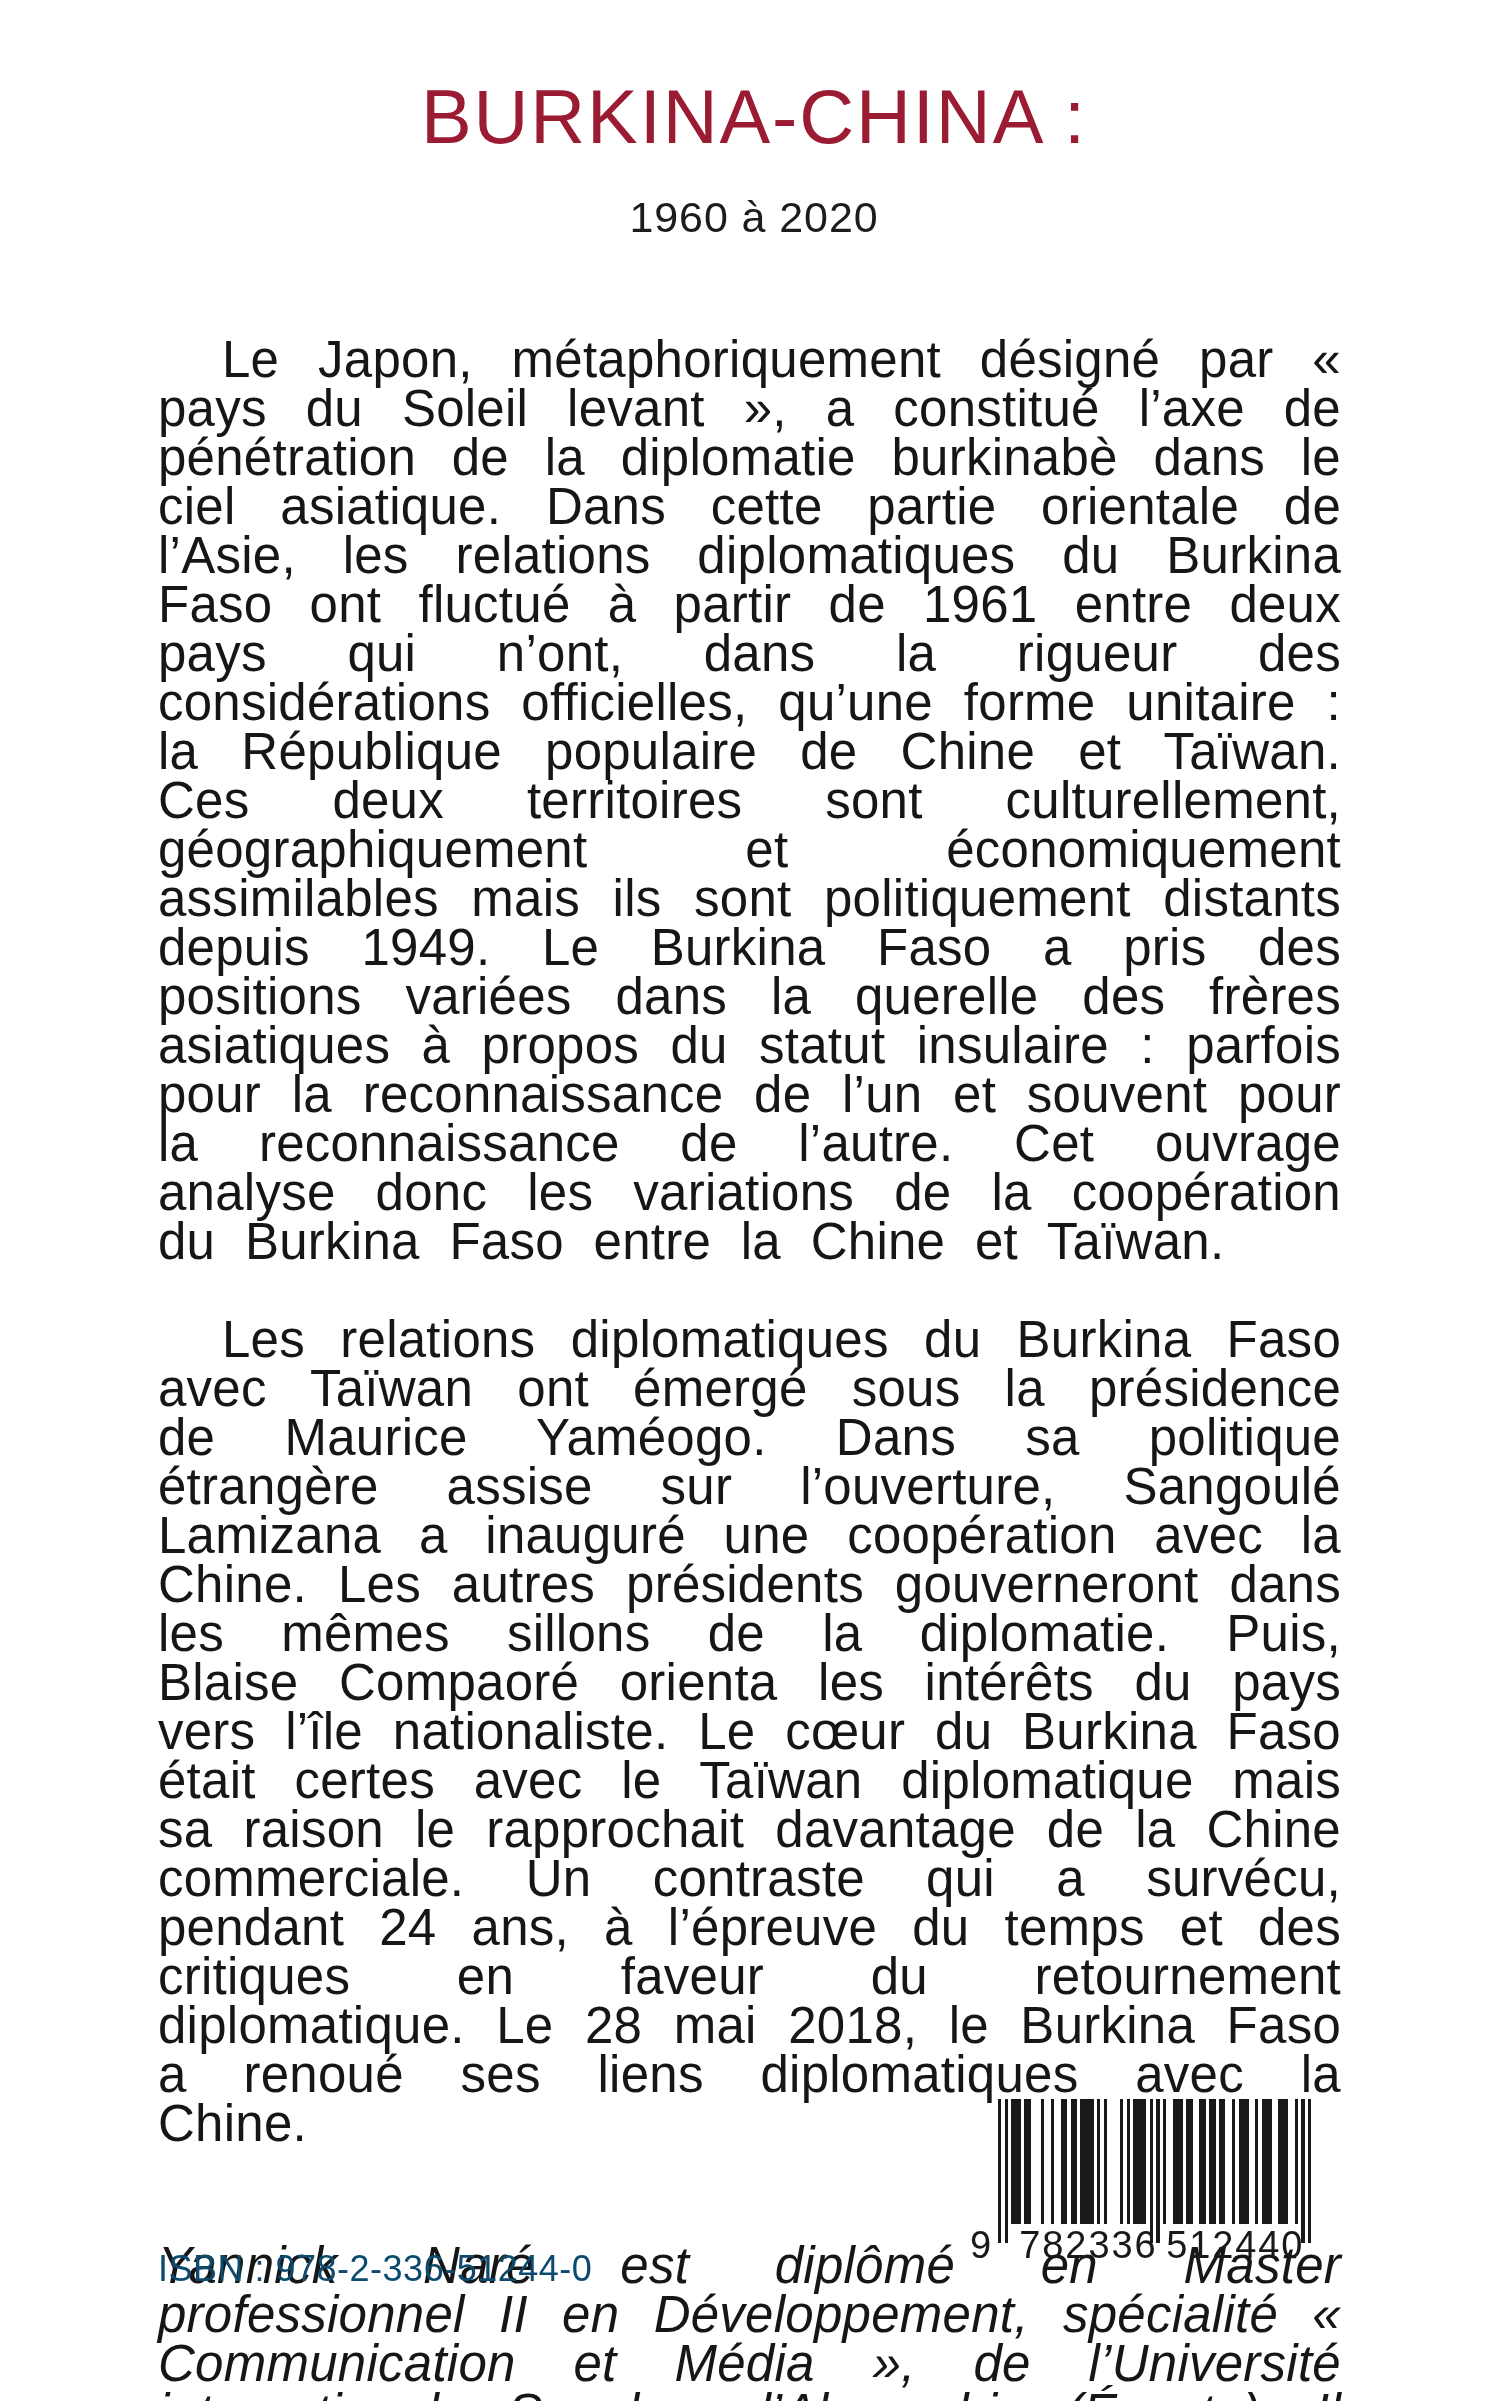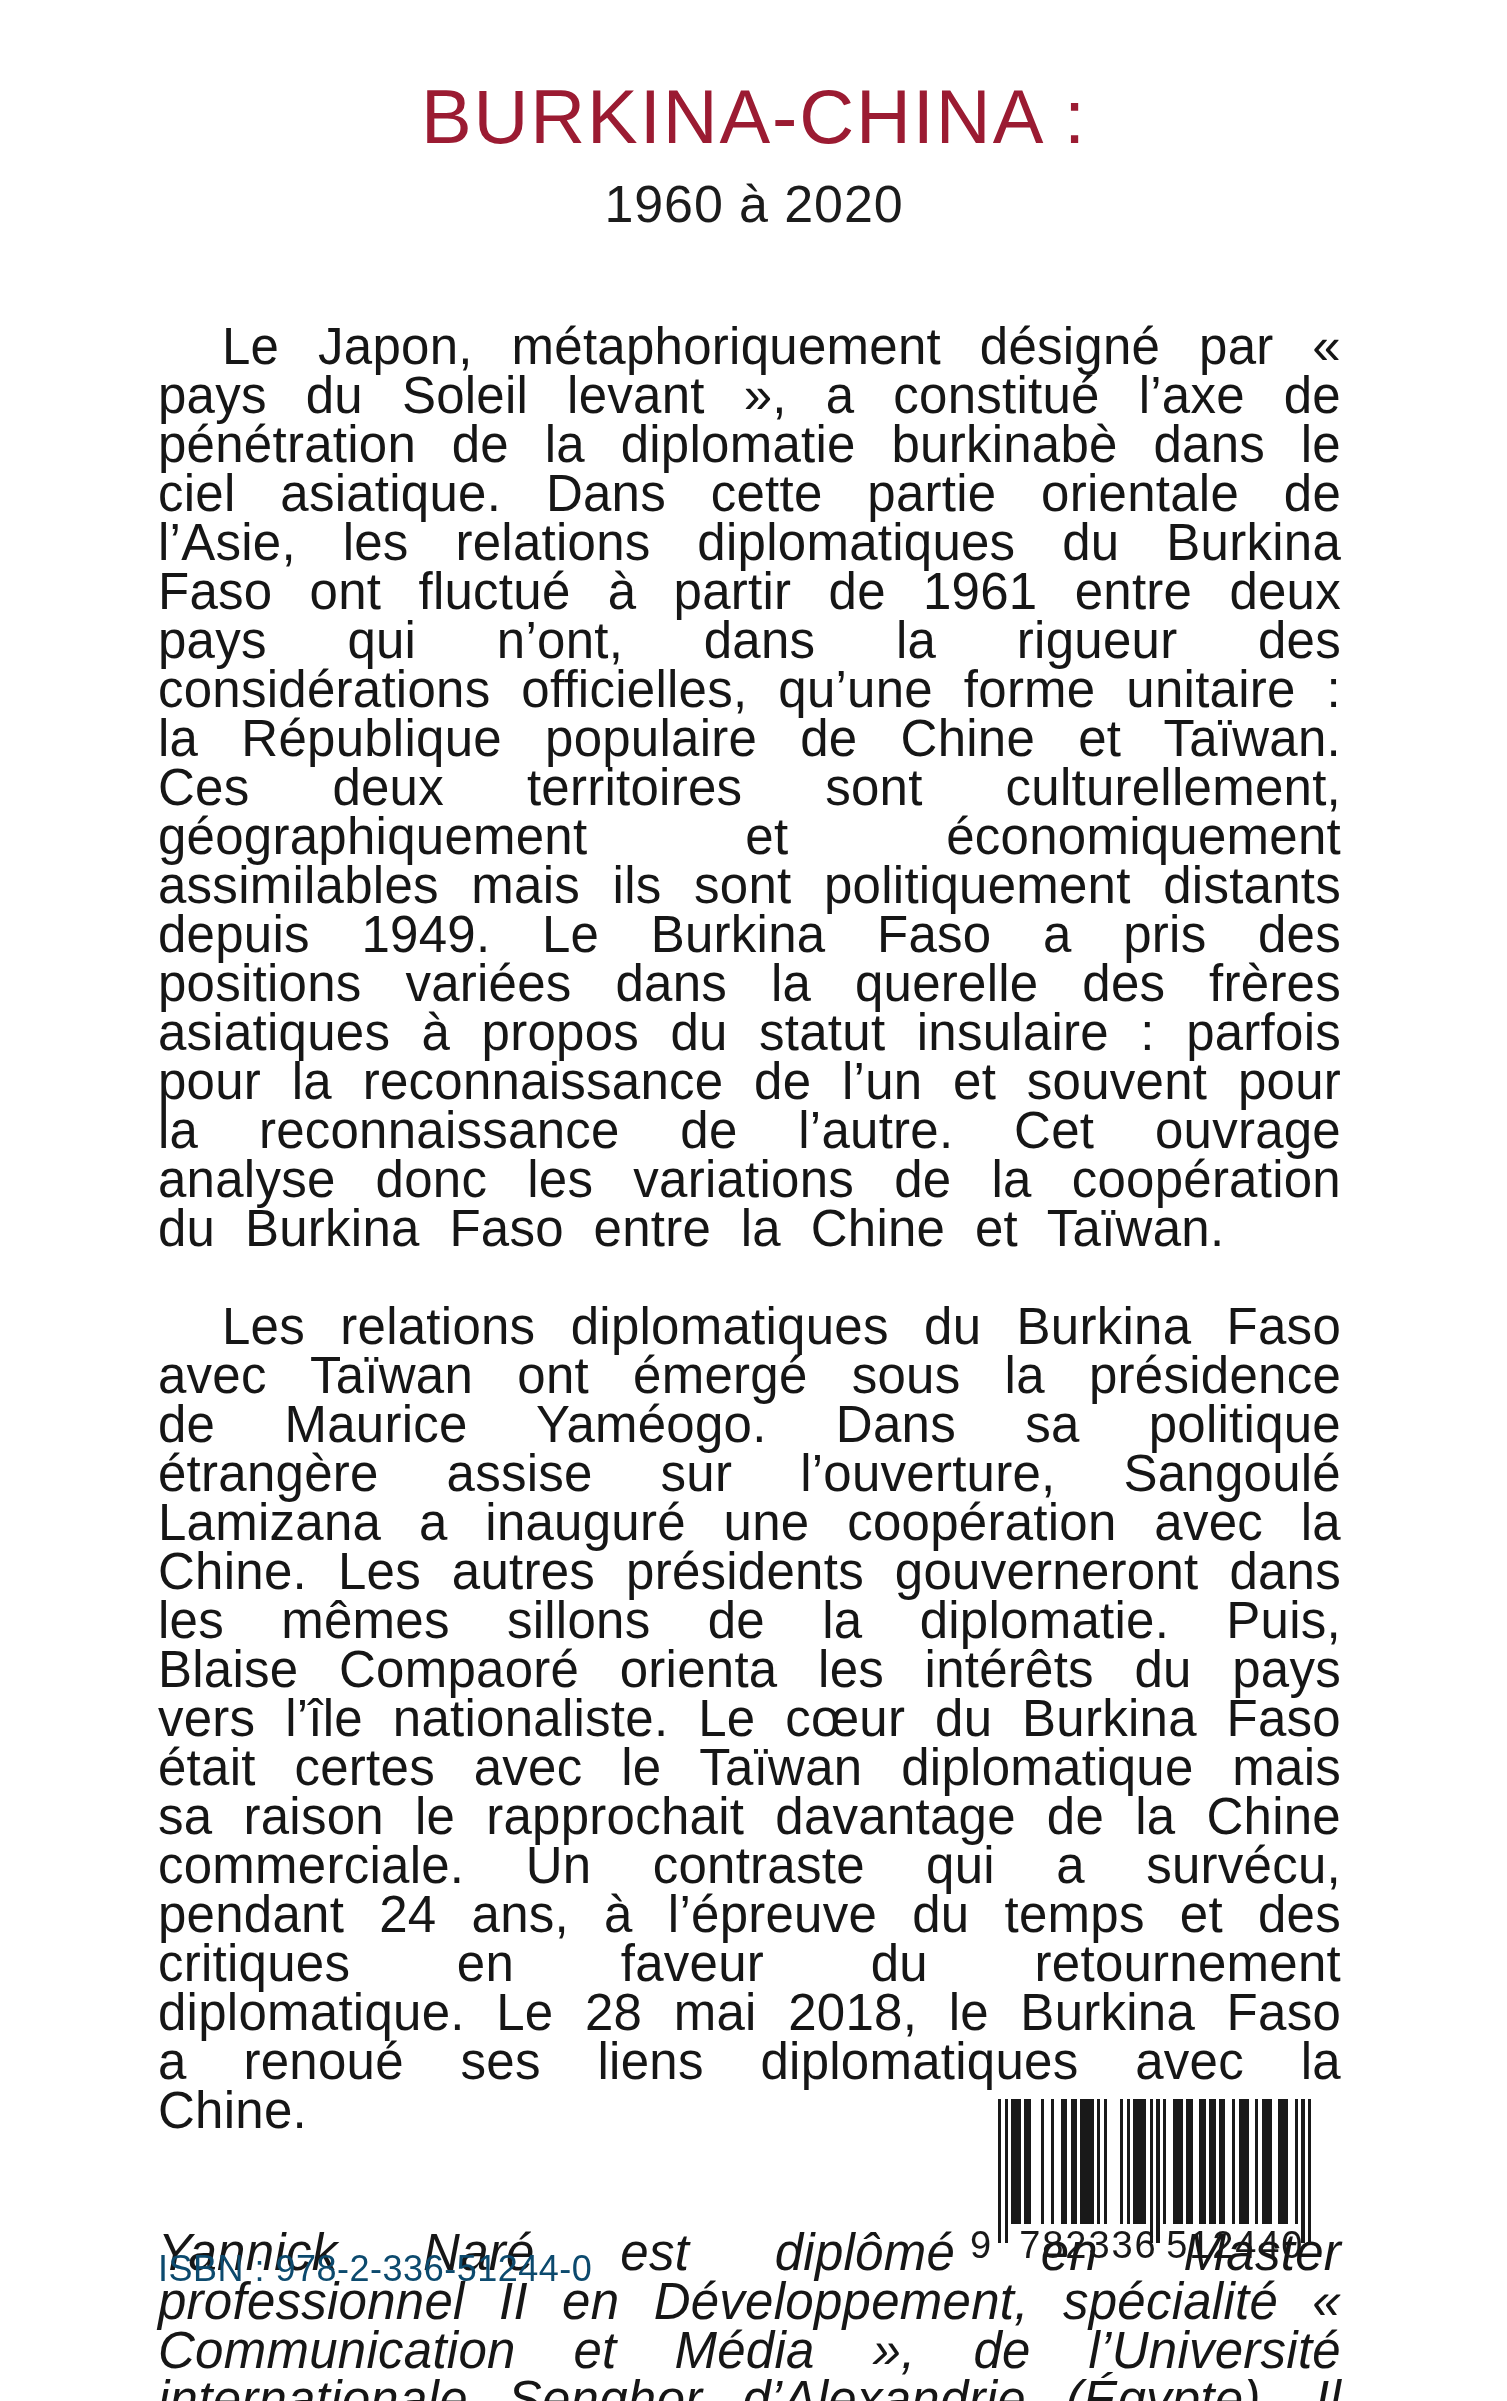--- a/index.html
+++ b/index.html
@@ -28,22 +28,22 @@
     margin: 0;
     font-size: 76px;
     line-height: 81px;
     font-weight: 400;
     letter-spacing: 1.9px;
     color: var(--accent, #9b1b32);
     text-align: center;
   }
   .title .title-line { display: block; }
   .subtitle {
-    margin-top: 21px;
-    font-size: 52px;
+    margin-top: 34px;
+    font-size: 43px;
     line-height: 53px;
     letter-spacing: 0.9px;
     color: #1c1c1c;
     font-weight: 400;
   }
 
   
   .synopsis {
     margin: 91px 167px 0 158px;
     font-size: 51px;

